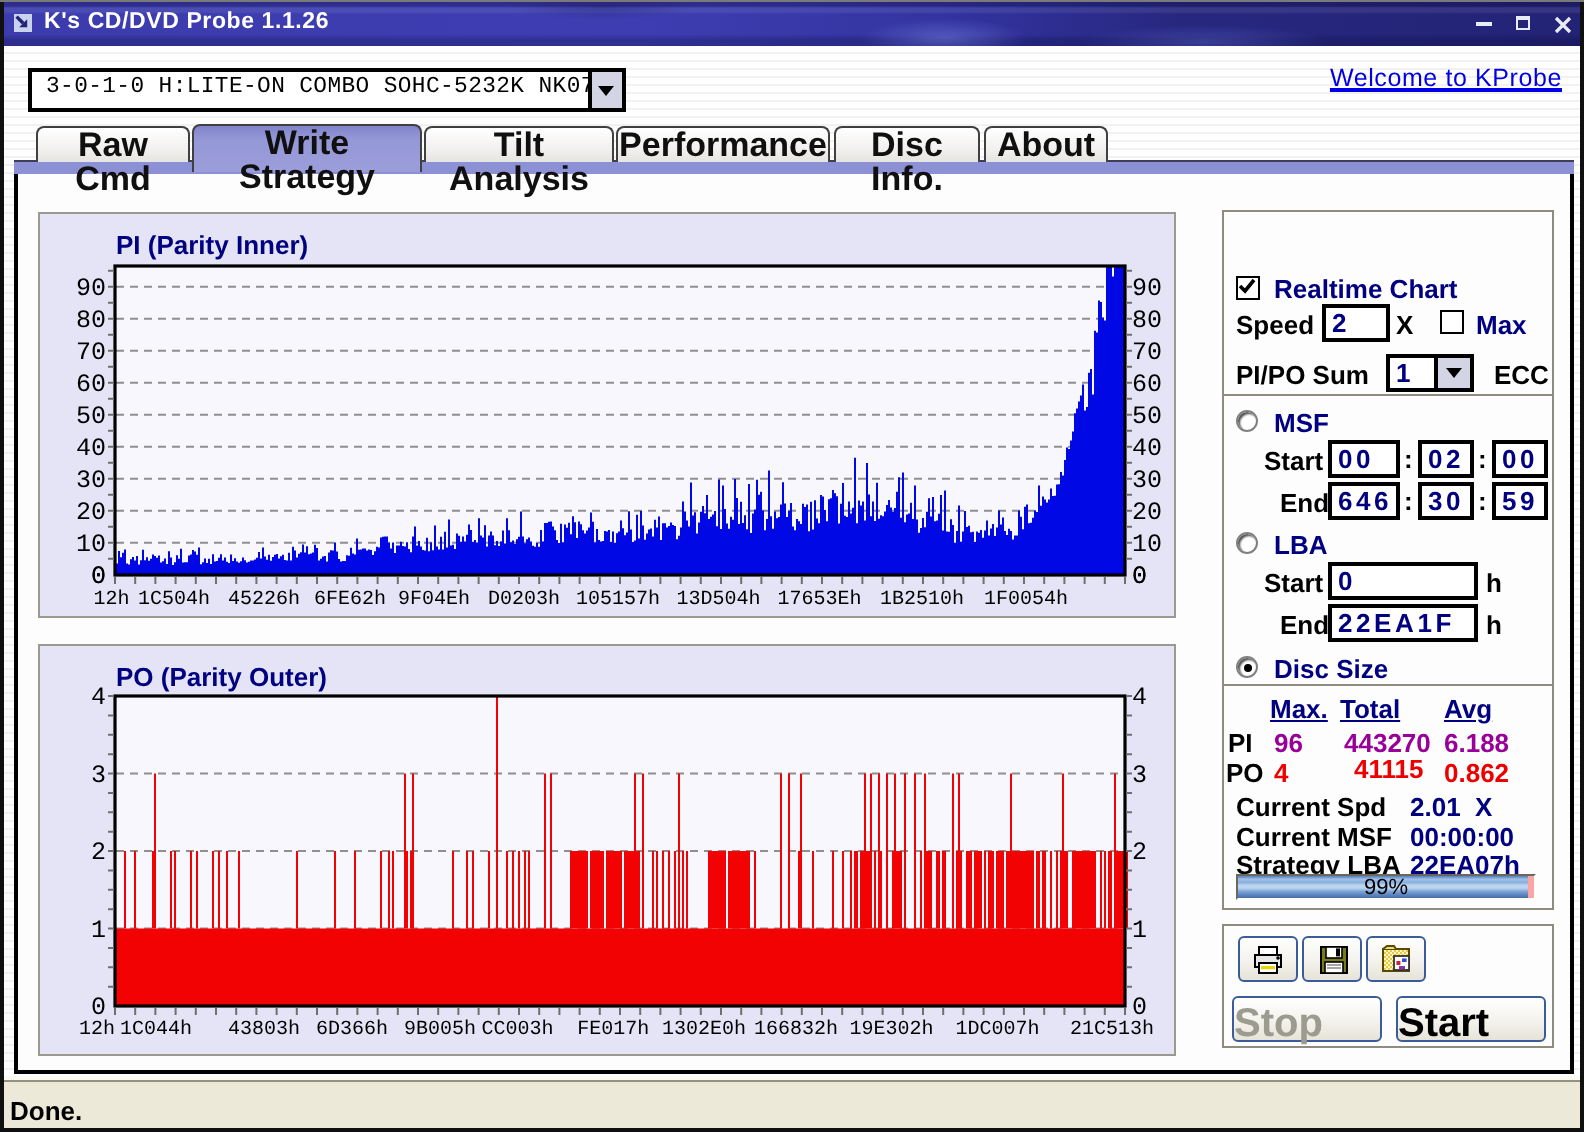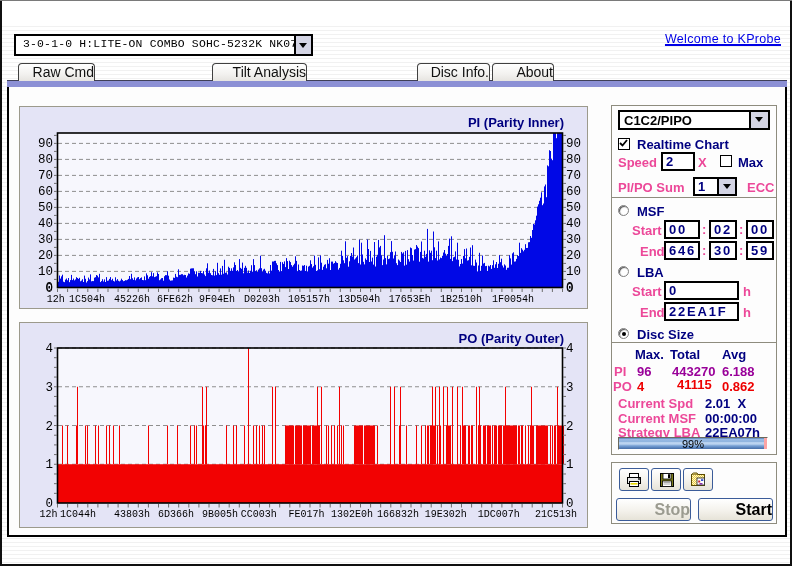--- a/index.html
+++ b/index.html
@@ -13,61 +13,76 @@
  radial-gradient(70px 10px at 300px 2px,rgba(25,25,90,.35),rgba(25,25,90,0) 70%),
  linear-gradient(180deg,rgba(10,10,60,.30) 0 2px,rgba(255,255,255,.08) 3px 5px,rgba(0,0,0,0) 6px 16px,rgba(5,5,50,.25) 19px 22px),
  linear-gradient(90deg,#3c3cae 0%,#3e3eb2 40%,#3333a0 60%,#27277f 75%,#232376 100%)}
 #title .txt{position:absolute;left:20px;top:4px;color:#fff;font-size:11.5px;font-weight:bold;letter-spacing:.3px}
 .tbtn{position:absolute;top:0}
 #combo1{position:absolute;left:14px;top:34px;width:299px;height:22px;border:2px solid #000;background:#fff}
 #combo1 .t{position:absolute;left:7px;top:2px;font-family:"Liberation Mono",monospace;font-size:11.4px;letter-spacing:0.2px;color:#000}
 #combo1 .btn{position:absolute;right:0;top:0;bottom:0;width:17px;border-left:2px solid #000;background:#d3d4e4}
 .dtri{position:absolute;width:0;height:0;border-left:4.5px solid transparent;border-right:4.5px solid transparent;border-top:5.5px solid #000}
 #welcome{position:absolute;right:11px;top:32px;color:#0000e6;font-size:12.5px;font-weight:normal;text-decoration:underline;text-decoration-thickness:1.5px;letter-spacing:.3px}
-.tab{position:absolute;top:63px;height:18px;border:1px solid #404040;border-bottom:none;border-radius:4px 4px 0 0;background:linear-gradient(180deg,#ffffff,#f2f1ef 60%,#e6e4e0);font-size:14px;font-weight:normal;color:#101010;text-align:right;line-height:17px;z-index:3}
+.tab{position:absolute;top:63px;height:18px;border:1px solid #404040;border-bottom:none;border-radius:4px 4px 0 0;background:linear-gradient(180deg,#ffffff,#f2f1ef 60%,#e6e4e0);font-size:17px;font-weight:bold;color:#101010;text-align:center;line-height:17px;z-index:3}
 .tab.sel{top:62px;height:24px;background:linear-gradient(180deg,#8184cb,#9598d7 30%,#9b9eda);z-index:4}
 #band{position:absolute;left:7px;right:5.5px;top:80px;height:7px;background:#8c90d5;border-top:1px solid #3f3f58;z-index:2}
 #panel{position:absolute;left:7px;right:5.5px;top:87px;height:450px;background:#fdfdfd;border-left:2px solid #000;border-right:2px solid #000;border-bottom:2px solid #000;z-index:1}
 .chartpanel{position:absolute;background:#e4e4f6;border:1px solid #9c9a8c;z-index:2}
-.ctitle{position:absolute;left:38px;width:506px;text-align:right;color:#000080;font-size:13px;font-weight:bold}
+.ctitle{position:absolute;left:38px;width:506px;text-align:left;color:#000080;font-size:13px;font-weight:bold}
 #svgov{position:absolute;left:0;top:0;z-index:3}
 .rgroup{position:absolute;border:1px solid #8e8c7e;z-index:2}
-.lbl{position:absolute;font-size:13px;font-weight:bold;color:#ec4899;white-space:nowrap;z-index:4}
+.lbl{position:absolute;font-size:13px;font-weight:bold;color:#000000;white-space:nowrap;z-index:4}
 .navy{color:#000080}
 .inp{position:absolute;border:2px solid #000;background:#fff;color:#000080;font-size:13px;font-weight:bold;padding-left:3px;letter-spacing:1.8px;z-index:4}
 .cb{position:absolute;width:12px;height:12px;border:1.5px solid #000;background:#fff;z-index:4}
 .radio{position:absolute;width:11px;height:11px;border-radius:50%;background:#fff;border:1px solid #808080;box-shadow:inset 1px 1px 1px rgba(64,64,64,.9);z-index:4}
 .radio.on::after{content:"";position:absolute;left:2.5px;top:2.5px;width:4px;height:4px;border-radius:50%;background:#000}
-.hdr{position:absolute;color:#000080;font-size:13px;font-weight:bold;z-index:4}
+.hdr{position:absolute;color:#000080;font-size:13px;font-weight:bold;text-decoration:underline;z-index:4}
 .val{position:absolute;font-size:13px;font-weight:bold;z-index:4;white-space:nowrap}
 #pbar{position:absolute;left:618px;top:437px;width:150px;height:13px;border-top:1.5px solid #6a685c;border-left:1.5px solid #6a685c;border-right:1px solid #fff;border-bottom:1px solid #fff;background:#fca5a5;z-index:4}
 #pfill{position:absolute;left:0;top:0;bottom:0;width:145px;background:linear-gradient(180deg,#5680b8 0%,#9fc0e8 15%,#8ab0dc 30%,#bcd4f0 42%,#bcd4f0 55%,#7ca4d6 70%,#5d87c0 85%,#486ea6 100%)}
 #ptext{position:absolute;width:100%;text-align:center;top:-1px;font-size:11px;color:#000;z-index:5}
 .xpbtn{position:absolute;border:1.5px solid #3b5c99;border-radius:3px;background:linear-gradient(180deg,#ffffff,#f4f2ec 55%,#e6e3d8);z-index:4}
-.xpbtn .bt{position:absolute;width:100%;text-align:right;font-size:16px;font-weight:bold}
+.xpbtn .bt{position:absolute;width:100%;text-align:left;font-size:20px;font-weight:bold}
 #status{position:absolute;left:2px;right:2px;bottom:2px;height:24px;background:#ece9d8;border-top:1px solid #94917e;z-index:5}
 #status::before{content:"";position:absolute;left:0;right:0;top:-3.5px;height:2px;background:#fbfaf3}
 #status .t{position:absolute;left:3px;top:7px;font-size:13px;font-weight:bold;color:#000}
 </style></head>
 <body>
 <div id="win">
 <div id="bg"></div>
 <div class="edge" style="left:0;top:0;width:792px;height:1px;background:#7a7a7a"></div>
 <div class="edge" style="left:0;top:1px;width:2px;height:565px"></div>
 <div class="edge" style="right:0;top:1px;width:2px;height:565px"></div>
 <div class="edge" style="left:0;bottom:0;width:792px;height:2px"></div>
+<div id="title">
+ <svg style="position:absolute;left:5px;top:6px" width="9" height="9" viewBox="0 0 9 9">
+        <rect x="0" y="0" width="9" height="9" fill="#c9d2ef"></rect>
+        <path d="M1.3 1.3 L4.6 4.6" stroke="#23237a" stroke-width="1.7"></path>
+        <path d="M6.6 2.6 L6.6 6.6 L2.6 6.6 Z" fill="#23237a"></path>
+      </svg>
+ <div class="txt">K's CD/DVD Probe 1.1.26</div>
+ <div class="tbtn" style="left:736px;top:9.5px;width:8px;height:2.5px;background:#e8ecf8"></div>
+ <div class="tbtn" style="left:755.5px;top:7px;width:7.5px;height:7px;border:1.4px solid #e8ecf8;border-top-width:2.2px"></div>
+ <svg class="tbtn" style="left:775px;top:6.5px" width="9" height="9" viewBox="0 0 9 9">
+        <path d="M1 1 L8 8 M8 1 L1 8" stroke="#e8ecf8" stroke-width="1.6"></path>
+      </svg>
+</div>
 <div id="combo1">
       <span class="t">3-0-1-0 H:LITE-ON COMBO SOHC-5232K NK07</span>
       <span class="btn">
         <span class="dtri" style="left:3px;top:7px"></span>
       </span>
     </div>
 <div id="welcome">Welcome to KProbe</div>
 <div class="tab" style="left:18px;width:77px">Raw Cmd</div>
+<div class="tab sel" style="left:96px;width:115px">Write Strategy</div>
 <div class="tab" style="left:212px;width:95px">Tilt Analysis</div>
+<div class="tab" style="left:308px;width:107px">Performance</div>
 <div class="tab" style="left:417px;width:73px">Disc Info.</div>
 <div class="tab" style="left:492px;width:62px">About</div>
 
 <div id="band"></div>
 <div id="panel"></div>
 <div class="chartpanel" style="left:19px;top:106px;width:569px;height:203px">
       <div class="ctitle" style="top:8px">PI (Parity Inner)</div>
     </div>
 <div class="chartpanel" style="left:19px;top:322px;width:569px;height:206px">
       <div class="ctitle" style="top:8px">PO (Parity Outer)</div>
@@ -148,26 +163,20 @@
 <text x="352" y="517" text-anchor="middle" font-family="Liberation Mono,monospace" font-size="10px" fill="#000">1302E0h</text>
 <text x="398" y="517" text-anchor="middle" font-family="Liberation Mono,monospace" font-size="10px" fill="#000">166832h</text>
 <text x="445.8" y="517" text-anchor="middle" font-family="Liberation Mono,monospace" font-size="10px" fill="#000">19E302h</text>
 <text x="498.8" y="517" text-anchor="middle" font-family="Liberation Mono,monospace" font-size="10px" fill="#000">1DC007h</text>
 <text x="556" y="517" text-anchor="middle" font-family="Liberation Mono,monospace" font-size="10px" fill="#000">21C513h</text>
 </svg>
 <div class="rgroup" style="left:611px;top:105px;width:166px;height:350px"></div>
 <div class="abs" style="left:612px;top:197px;width:164px;height:1px;background:#8e8c7e;z-index:3"></div>
 <div class="abs" style="left:612px;top:342px;width:164px;height:1px;background:#8e8c7e;z-index:3"></div>
 <div class="rgroup" style="left:611px;top:462px;width:166px;height:62px"></div>
-<div class="abs" style="left:618px;top:110px;width:152px;height:20px;border:2px solid #000;background:#fff;z-index:4">
-<div class="abs" style="left:4px;top:1px;font-size:13px;font-weight:bold">C1C2/PIPO</div>
-<div class="abs" style="right:0;top:0;bottom:0;width:19px;border-left:2px solid #000;background:#d3d4e4">
-        <span class="dtri" style="left:4px;top:5px"></span>
-      </div>
-</div>
 <div class="cb" style="left:618px;top:138px">
       <svg width="9" height="9" viewBox="0 0 9 9" style="position:absolute;left:0;top:0">
         <path d="M1 4 L3.5 6.5 L8 1" stroke="#000" stroke-width="1.8" fill="none"></path>
       </svg>
     </div>
 <div class="lbl navy" style="left:637px;top:137px">Realtime Chart</div>
 <div class="lbl" style="left:618px;top:155px">Speed</div>
 <div class="inp" style="left:661px;top:152px;width:34px;height:19px">2</div>
 <div class="lbl" style="left:698px;top:155px">X</div>
 <div class="cb" style="left:720px;top:155px"></div>
@@ -259,12 +268,15 @@
           <rect x="11" y="7.2" width="2.3" height="1.8" fill="#334fcc"></rect>
           <rect x="9.5" y="11" width="3" height="1.6" fill="#8833aa"></rect>
         </svg></div>
     </div>
 <div class="xpbtn" style="left:616px;top:498px;width:75px;height:23px">
       <div class="bt" style="top:2px;color:#9b9b90">Stop</div>
     </div>
 <div class="xpbtn" style="left:698px;top:498px;width:75px;height:23px">
       <div class="bt" style="top:2px;color:#000">Start</div>
     </div>
+<div id="status">
+      <div class="t">Done.</div>
+    </div>
 </div>
 </body></html>

